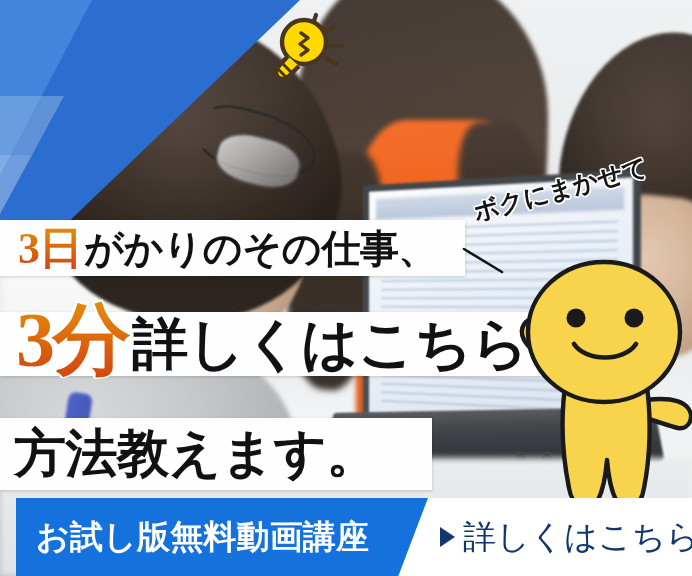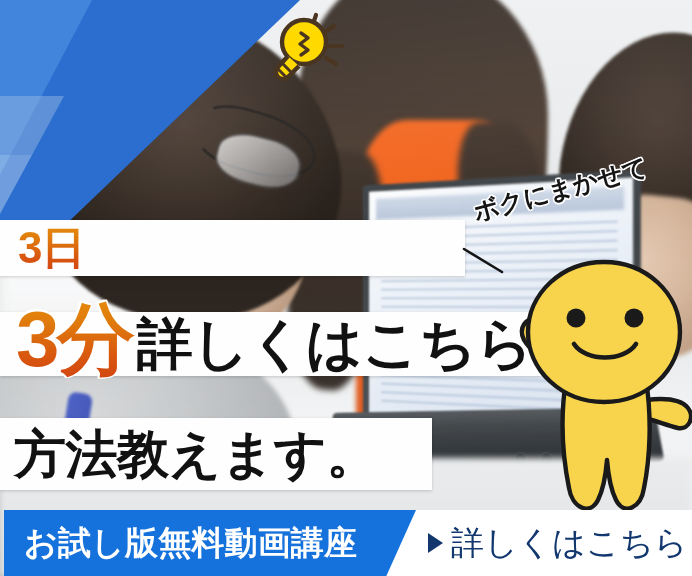--- a/index.html
+++ b/index.html
@@ -293,21 +293,21 @@
     display: flex;
     align-items: center;
     white-space: nowrap;
     pointer-events: auto;
   }
   .band-1 { left: 0; top: 220px; width: 447px; height: 56px; padding-left: 18px; }
   .band-2 { left: 0; top: 312px; width: 525px; height: 64px; padding-left: 16px; }
   .band-3 { left: 0; top: 418px; width: 418px; height: 72px; padding-left: 14px; }
 
   .hl-text {
-    font-family: Liberation Sans, sans-serif;
+    font-family: Liberation Serif, serif;
     font-weight: 700;
     color: #111111;
     letter-spacing: -.01em;
   }
   .hl-1 { font-size: 39px; line-height: 1; }
   .hl-2 { font-size: 56px; line-height: 1; }
   .hl-3 { font-size: 52px; line-height: 1; }
 
   
   .hl-accent {
@@ -354,22 +354,22 @@
   
   .mascot {
     position: absolute;
     left: 496px; top: 232px;
     width: 200px; height: 290px;
   }
 
   
   .cta {
     position: absolute;
-    left: 4px; right: 0; bottom: 0;
-    height: 66px;
+    left: 16px; right: 0; bottom: 0;
+    height: 78px;
   }
   .cta-white {
     position: absolute;
     inset: 0;
     background: #ffffff;
   }
   .cta-blue {
     position: absolute;
     left: 0; top: 0; bottom: 0;
     width: 412px;
@@ -475,20 +475,21 @@
       <line x1="23" y1="56" x2="33" y2="66"></line>
       <line x1="19" y1="62" x2="28" y2="71"></line>
     </g>
     <path d="M43 27 l7 5 -8 6 8 6 -7 5" fill="none" stroke="#4a3520" stroke-width="3.4" stroke-linejoin="round" stroke-linecap="round"></path>
   </svg>
 
   <div class="headline">
 
     <div class="band band-1">
       <span class="hl-text hl-accent hl-accent-1">3日</span>
+      <span class="hl-text hl-1">がかりのその仕事、</span>
     </div>
 
     <div class="band band-2">
       <span class="hl-text hl-accent hl-accent-2">3分</span>
       <span class="hl-text hl-2">詳しくはこちら</span>
     </div>
 
     <div class="band band-3">
       <span class="hl-text hl-3">方法教えます。</span>
     </div>

